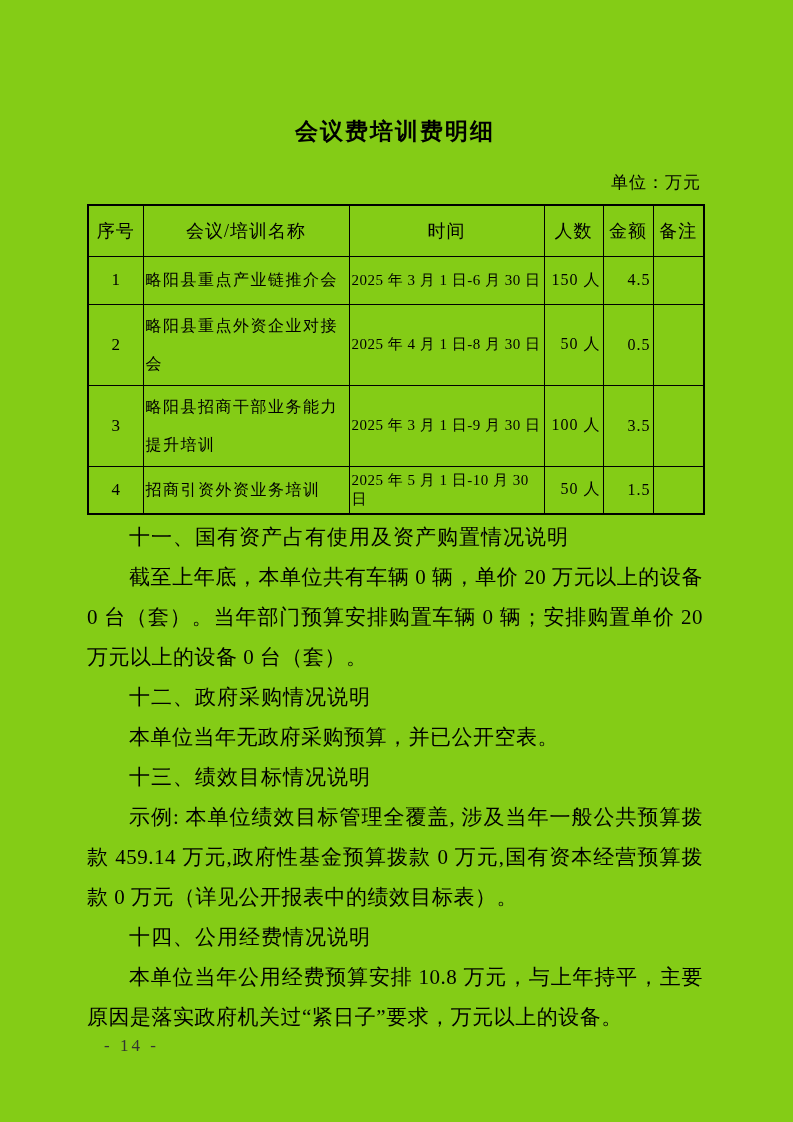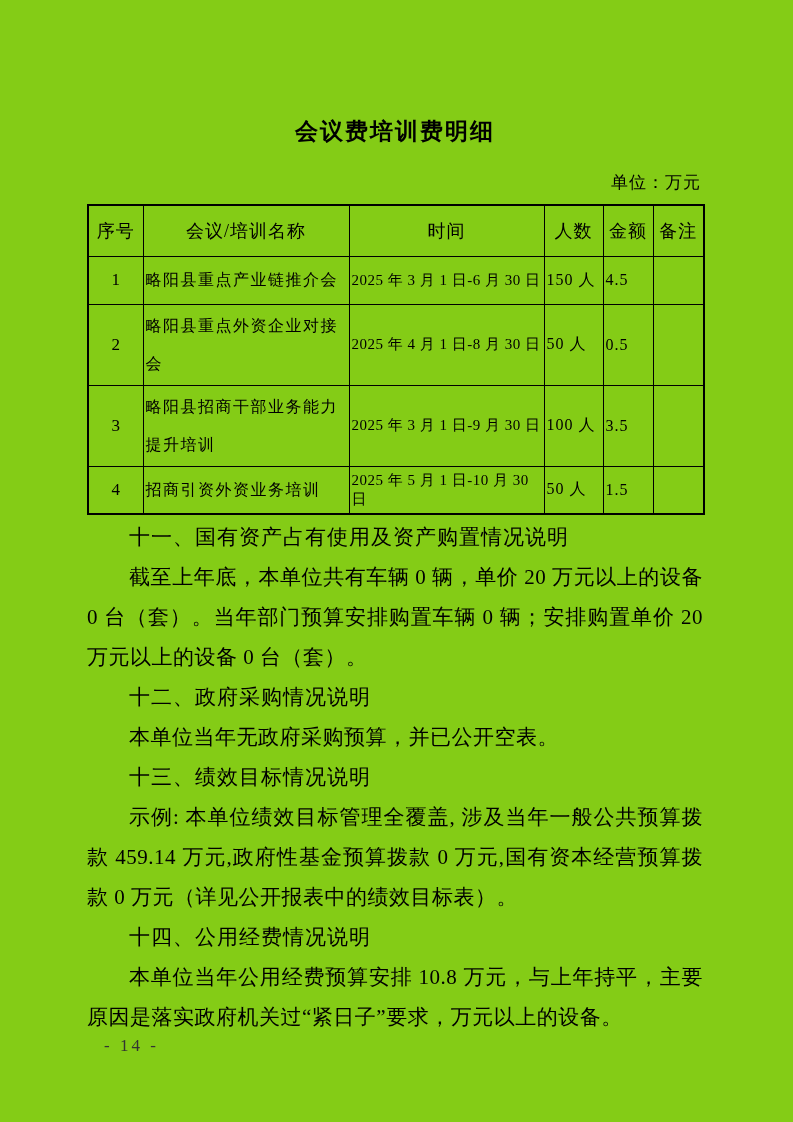--- a/index.html
+++ b/index.html
@@ -79,21 +79,21 @@
     word-break: break-all;
   }
   .cell-time {
     font-size: 15px;
     text-align: left;
     padding-left: 8px;
     letter-spacing: 0.5px;
   }
   .cell-people, .cell-amount {
     font-size: 16px;
-    text-align: left;
+    text-align: right;
     letter-spacing: 1px;
     margin-top: 28px;
   }
   .sections {
     margin-top: 2px;
     font-size: 21px;
   }
   .sec-heading {
     line-height: 40px;
     height: 40px;

